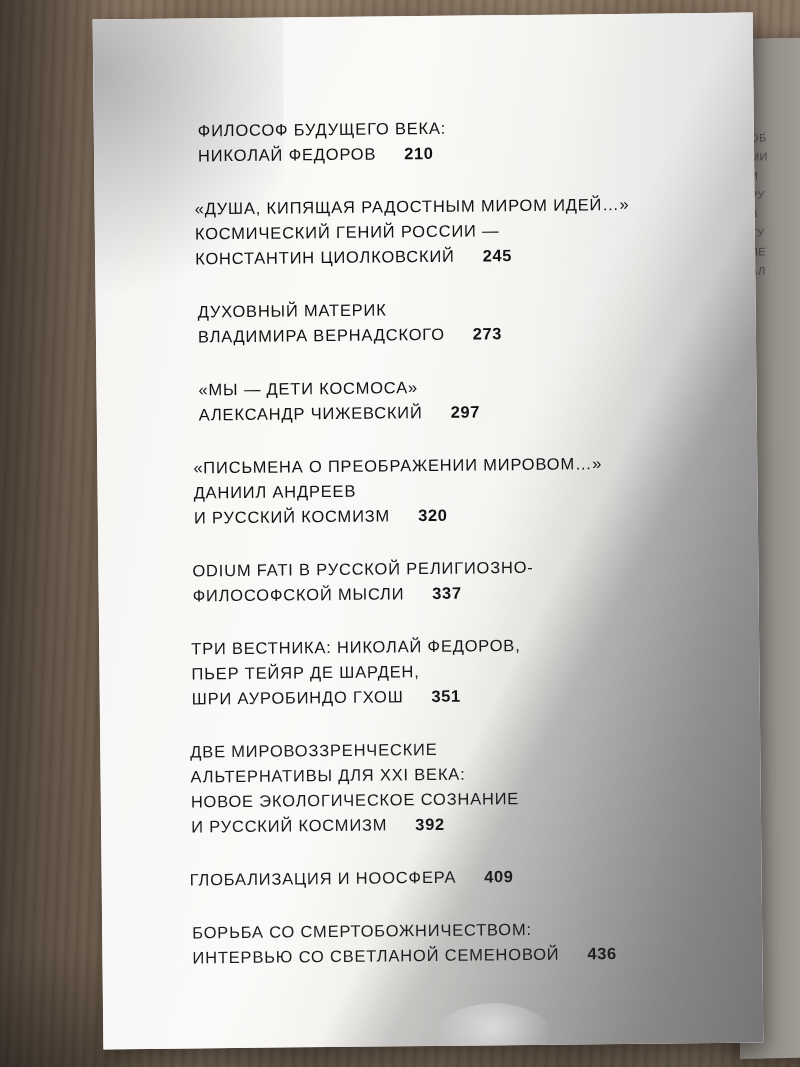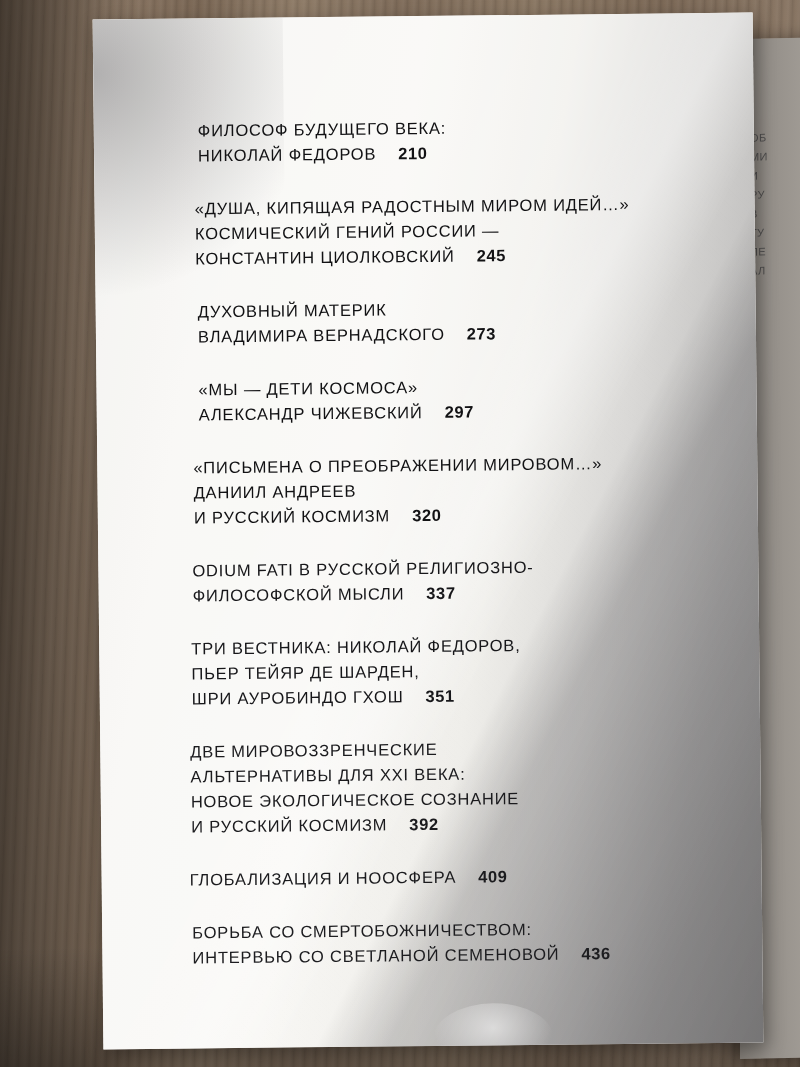--- a/index.html
+++ b/index.html
@@ -172,21 +172,21 @@
     letter-spacing: 0.8px;
     line-height: 25px;
     text-transform: uppercase;
     font-weight: 400;
     white-space: nowrap;
   }
   .entry .line { display: block; }
   .entry .pg {
     font-weight: 700;
     letter-spacing: 0.6px;
-    margin-left: 22px;
+    margin-left: 28px;
   }
   
   .e0 { margin-left: 0px;  }
   .e1 { margin-left: -4px; }
   .e2 { margin-left: -2px; }
   .e3 { margin-left: -2px; }
   .e4 { margin-left: -8px; }
   .e5 { margin-left: -10px; }
   .e6 { margin-left: -12px; }
   .e7 { margin-left: -14px; }

